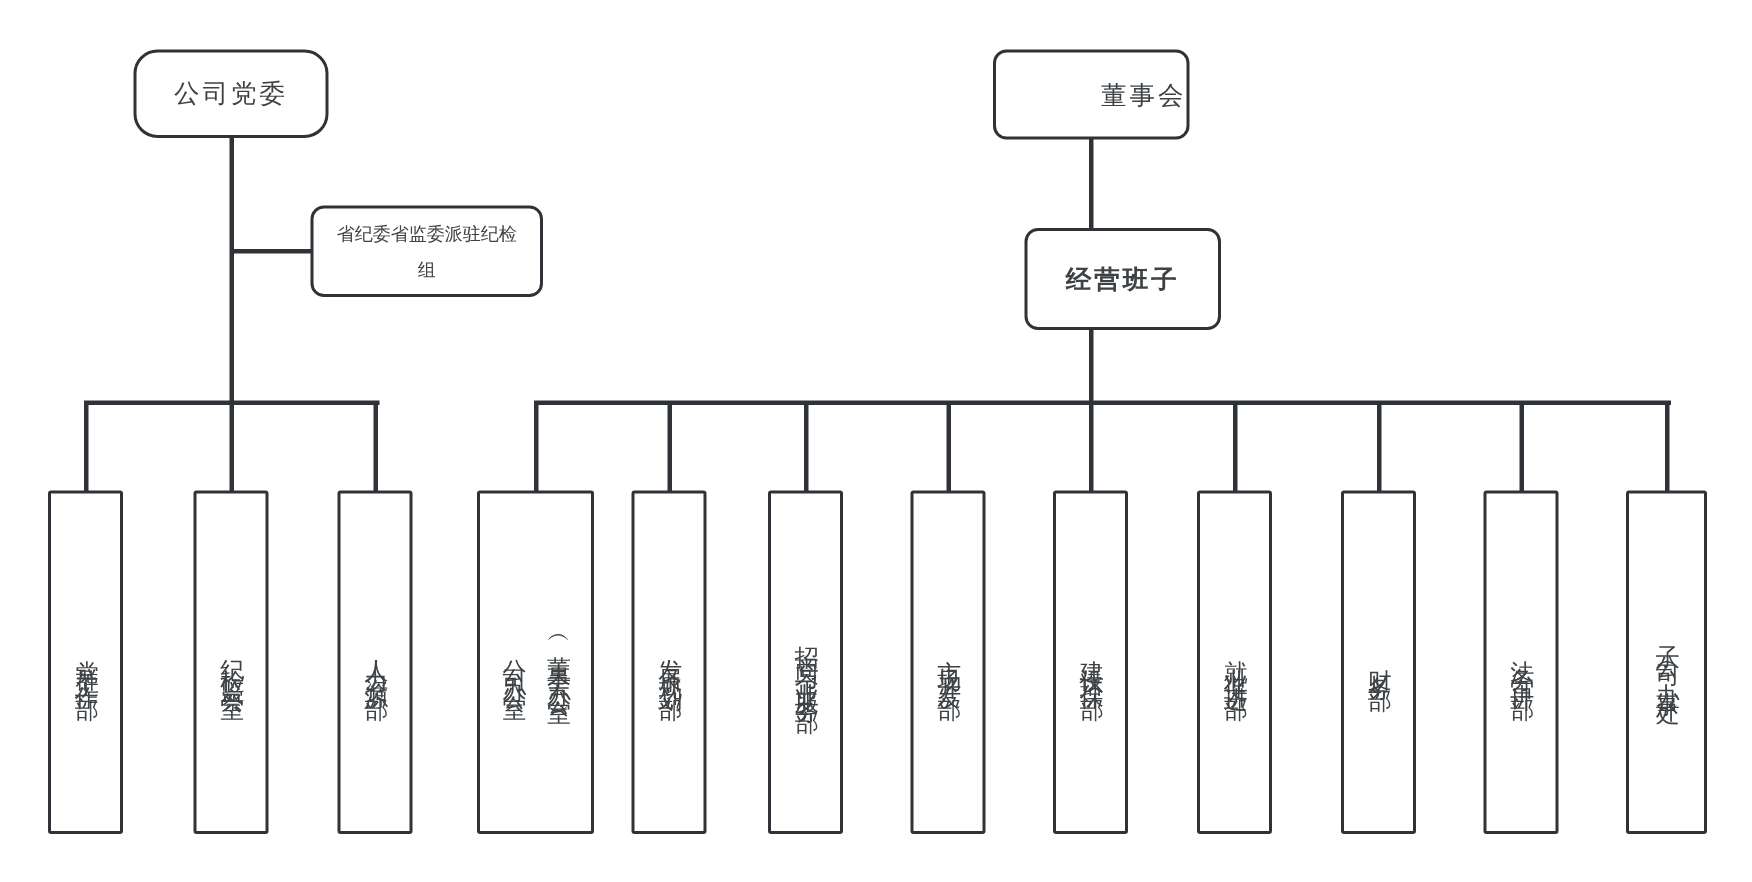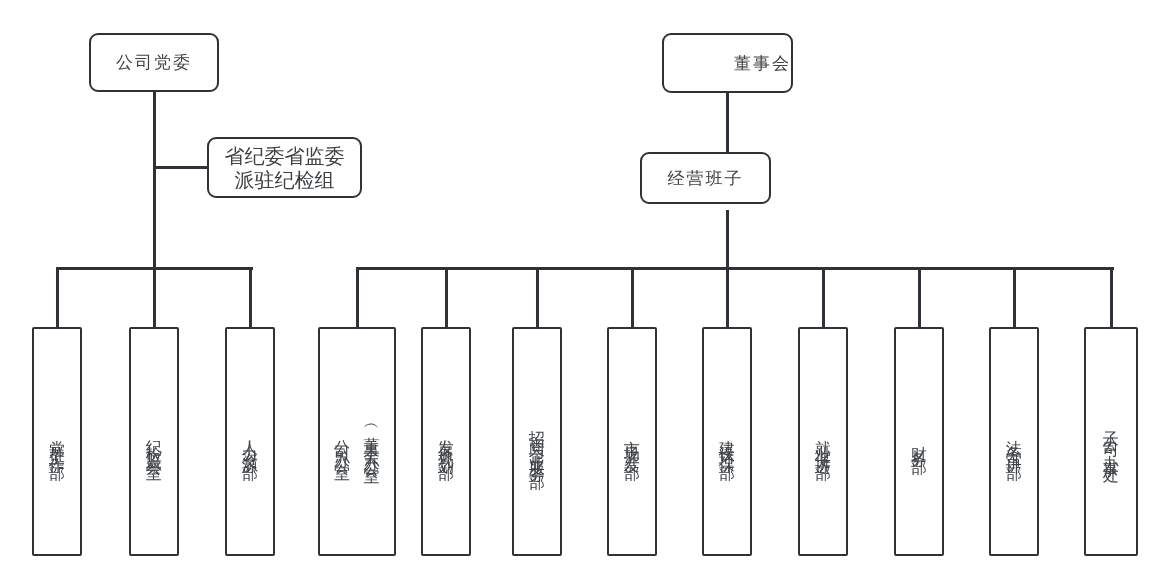--- a/index.html
+++ b/index.html
@@ -28,21 +28,21 @@
     text-align: center;
     color: var(--text);
   }
   .rounded {
     border-radius: 9px;
     font-size: 17px;
     letter-spacing: 2px;
   }
   .attached {
     border-radius: 9px;
-    font-size: 20px;
+    font-size: 12px;
     line-height: 24px;
     padding: 0 14px;
     letter-spacing: 0;
   }
   .dept {
     flex-direction: row;
     gap: 12px;
     border-radius: 2px;
   }
   .vcol {
@@ -77,33 +77,33 @@
       <div class="cline" style="left: 444.5px; top: 269px; width: 3px; height: 60px;"></div>
       <div class="cline" style="left: 535.5px; top: 269px; width: 3px; height: 60px;"></div>
       <div class="cline" style="left: 630.5px; top: 269px; width: 3px; height: 60px;"></div>
       <div class="cline" style="left: 725.5px; top: 269px; width: 3px; height: 60px;"></div>
       <div class="cline" style="left: 821.5px; top: 269px; width: 3px; height: 60px;"></div>
       <div class="cline" style="left: 917.5px; top: 269px; width: 3px; height: 60px;"></div>
       <div class="cline" style="left: 1012.5px; top: 269px; width: 3px; height: 60px;"></div>
       <div class="cline" style="left: 1109.5px; top: 269px; width: 3px; height: 60px;"></div>
     </div>
 
-  <div class="node rounded" style="left:89px; top:33px; width:130px; height:59px;">
+  <div class="node rounded" style="left:89px; top:33px; width:130px; height:59px;border-radius:16px;">
     <span>公司党委</span>
   </div>
 
   <div class="node attached" style="left:207px; top:137px; width:155px; height:61px;">
     <span>省纪委省监委派驻纪检组</span>
   </div>
 
   <div class="node rounded" style="left:662px; top:33px; width:131px; height:60px;justify-content:flex-end;">
     <span>董事会</span>
   </div>
 
-  <div class="node rounded" style="left:640px; top:152px; width:131px; height:52px;">
+  <div class="node rounded" style="left:683px; top:152px; width:131px; height:68px;font-weight:bold;">
     <span>经营班子</span>
   </div>
 
   <div id="party-depts">
       <div class="node dept" style="left: 32px; top: 327px; width: 50px; height: 229px;">
         <span class="vcol">党群工作部</span>
       </div>
       <div class="node dept" style="left: 129px; top: 327px; width: 50px; height: 229px;">
         <span class="vcol">纪检监察室</span>
       </div>

